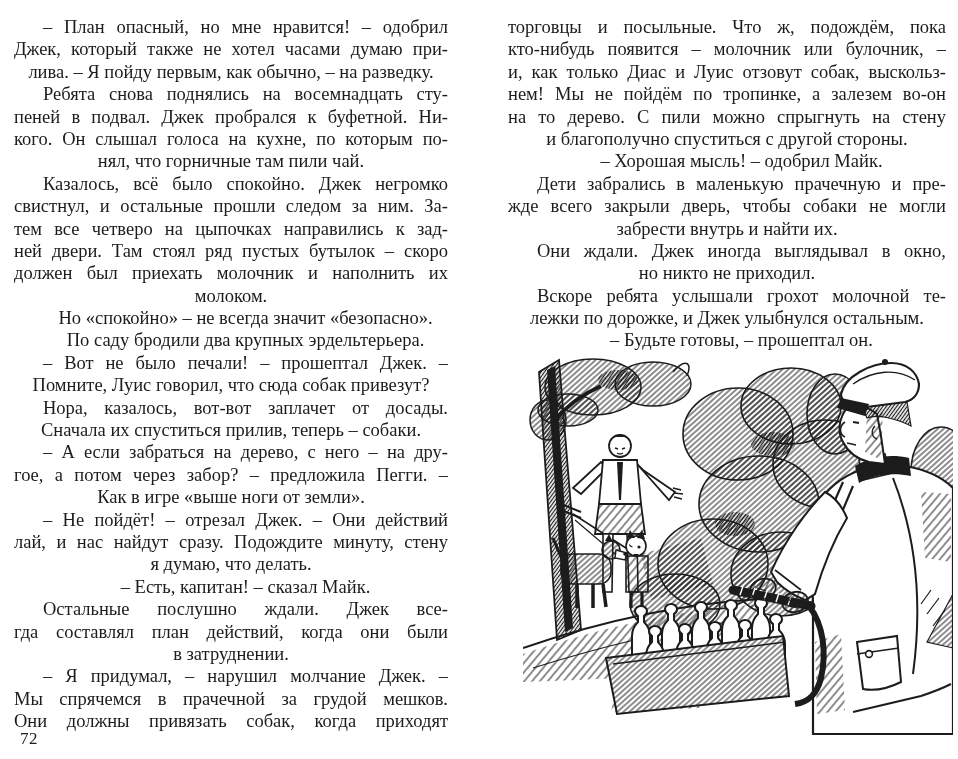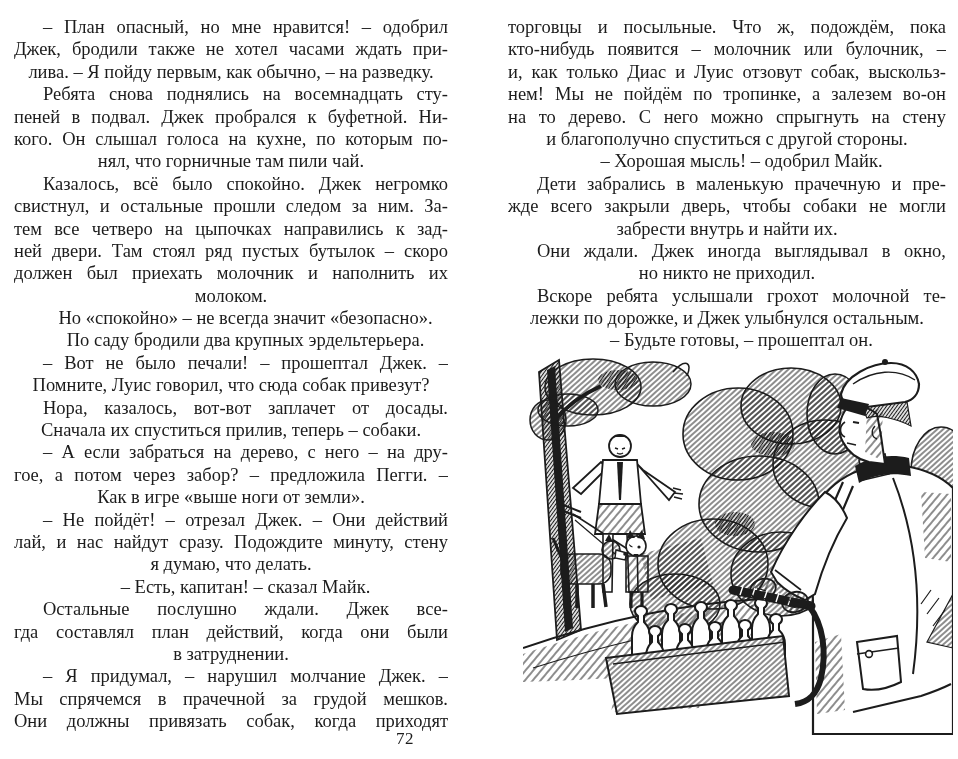--- a/index.html
+++ b/index.html
@@ -9,32 +9,32 @@
     background:#ffffff;color:#1c1c1c;
     font-family:"Liberation Serif","DejaVu Serif",serif;
   }
   .column{position:absolute;top:16px;font-size:18.5px;line-height:22.4px}
   #col-left{left:14px;width:434px}
   #col-right{left:508px;width:438px}
   .line{height:22.4px;overflow:hidden;text-align:center;white-space:nowrap}
   .line.j{text-align:justify;text-align-last:justify;white-space:normal}
   .line.i{text-indent:29px}
   .page-number{
-    position:absolute;left:14px;width:400px;top:729px;
-    text-align:right;font-size:17px;letter-spacing:.5px;
+    position:absolute;left:20px;width:400px;top:729px;
+    text-align:left;font-size:17px;letter-spacing:.5px;
   }
   .illustration{position:absolute;left:523px;top:342px;width:430px;height:395px}
   svg{display:block}
 </style>
 </head>
 <body>
 
 <div class="column" id="col-left">
     <div class="line i j">– План опасный, но мне нравится! – одобрил</div>
-    <div class="line j">Джек, бродили также не хотел часами ждать при-</div>
+    <div class="line j">Джек, который также не хотел часами думаю при-</div>
     <div class="line">лива. – Я пойду первым, как обычно, – на разведку.</div>
     <div class="line i j">Ребята снова поднялись на восемнадцать сту-</div>
     <div class="line j">пеней в подвал. Джек пробрался к буфетной. Ни-</div>
     <div class="line j">кого. Он слышал голоса на кухне, по которым по-</div>
     <div class="line">нял, что горничные там пили чай.</div>
     <div class="line i j">Казалось, всё было спокойно. Джек негромко</div>
     <div class="line j">свистнул, и остальные прошли следом за ним. За-</div>
     <div class="line j">тем все четверо на цыпочках направились к зад-</div>
     <div class="line j">ней двери. Там стоял ряд пустых бутылок – скоро</div>
     <div class="line j">должен был приехать молочник и наполнить их</div>
@@ -58,21 +58,21 @@
     <div class="line i j">– Я придумал, – нарушил молчание Джек. –</div>
     <div class="line j">Мы спрячемся в прачечной за грудой мешков.</div>
     <div class="line j">Они должны привязать собак, когда приходят</div>
   </div>
 
 <div class="column" id="col-right">
     <div class="line j">торговцы и посыльные. Что ж, подождём, пока</div>
     <div class="line j">кто-нибудь появится – молочник или булочник, –</div>
     <div class="line j">и, как только Диас и Луис отзовут собак, выскольз-</div>
     <div class="line j">нем! Мы не пойдём по тропинке, а залезем во-он</div>
-    <div class="line j">на то дерево. С него можно спрыгнуть на стену</div>
+    <div class="line j">на то дерево. С пили можно спрыгнуть на стену</div>
     <div class="line">и благополучно спуститься с другой стороны.</div>
     <div class="line i">– Хорошая мысль! – одобрил Майк.</div>
     <div class="line i j">Дети забрались в маленькую прачечную и пре-</div>
     <div class="line j">жде всего закрыли дверь, чтобы собаки не могли</div>
     <div class="line">забрести внутрь и найти их.</div>
     <div class="line i j">Они ждали. Джек иногда выглядывал в окно,</div>
     <div class="line">но никто не приходил.</div>
     <div class="line i j">Вскоре ребята услышали грохот молочной те-</div>
     <div class="line">лежки по дорожке, и Джек улыбнулся остальным.</div>
     <div class="line i">– Будьте готовы, – прошептал он.</div>

